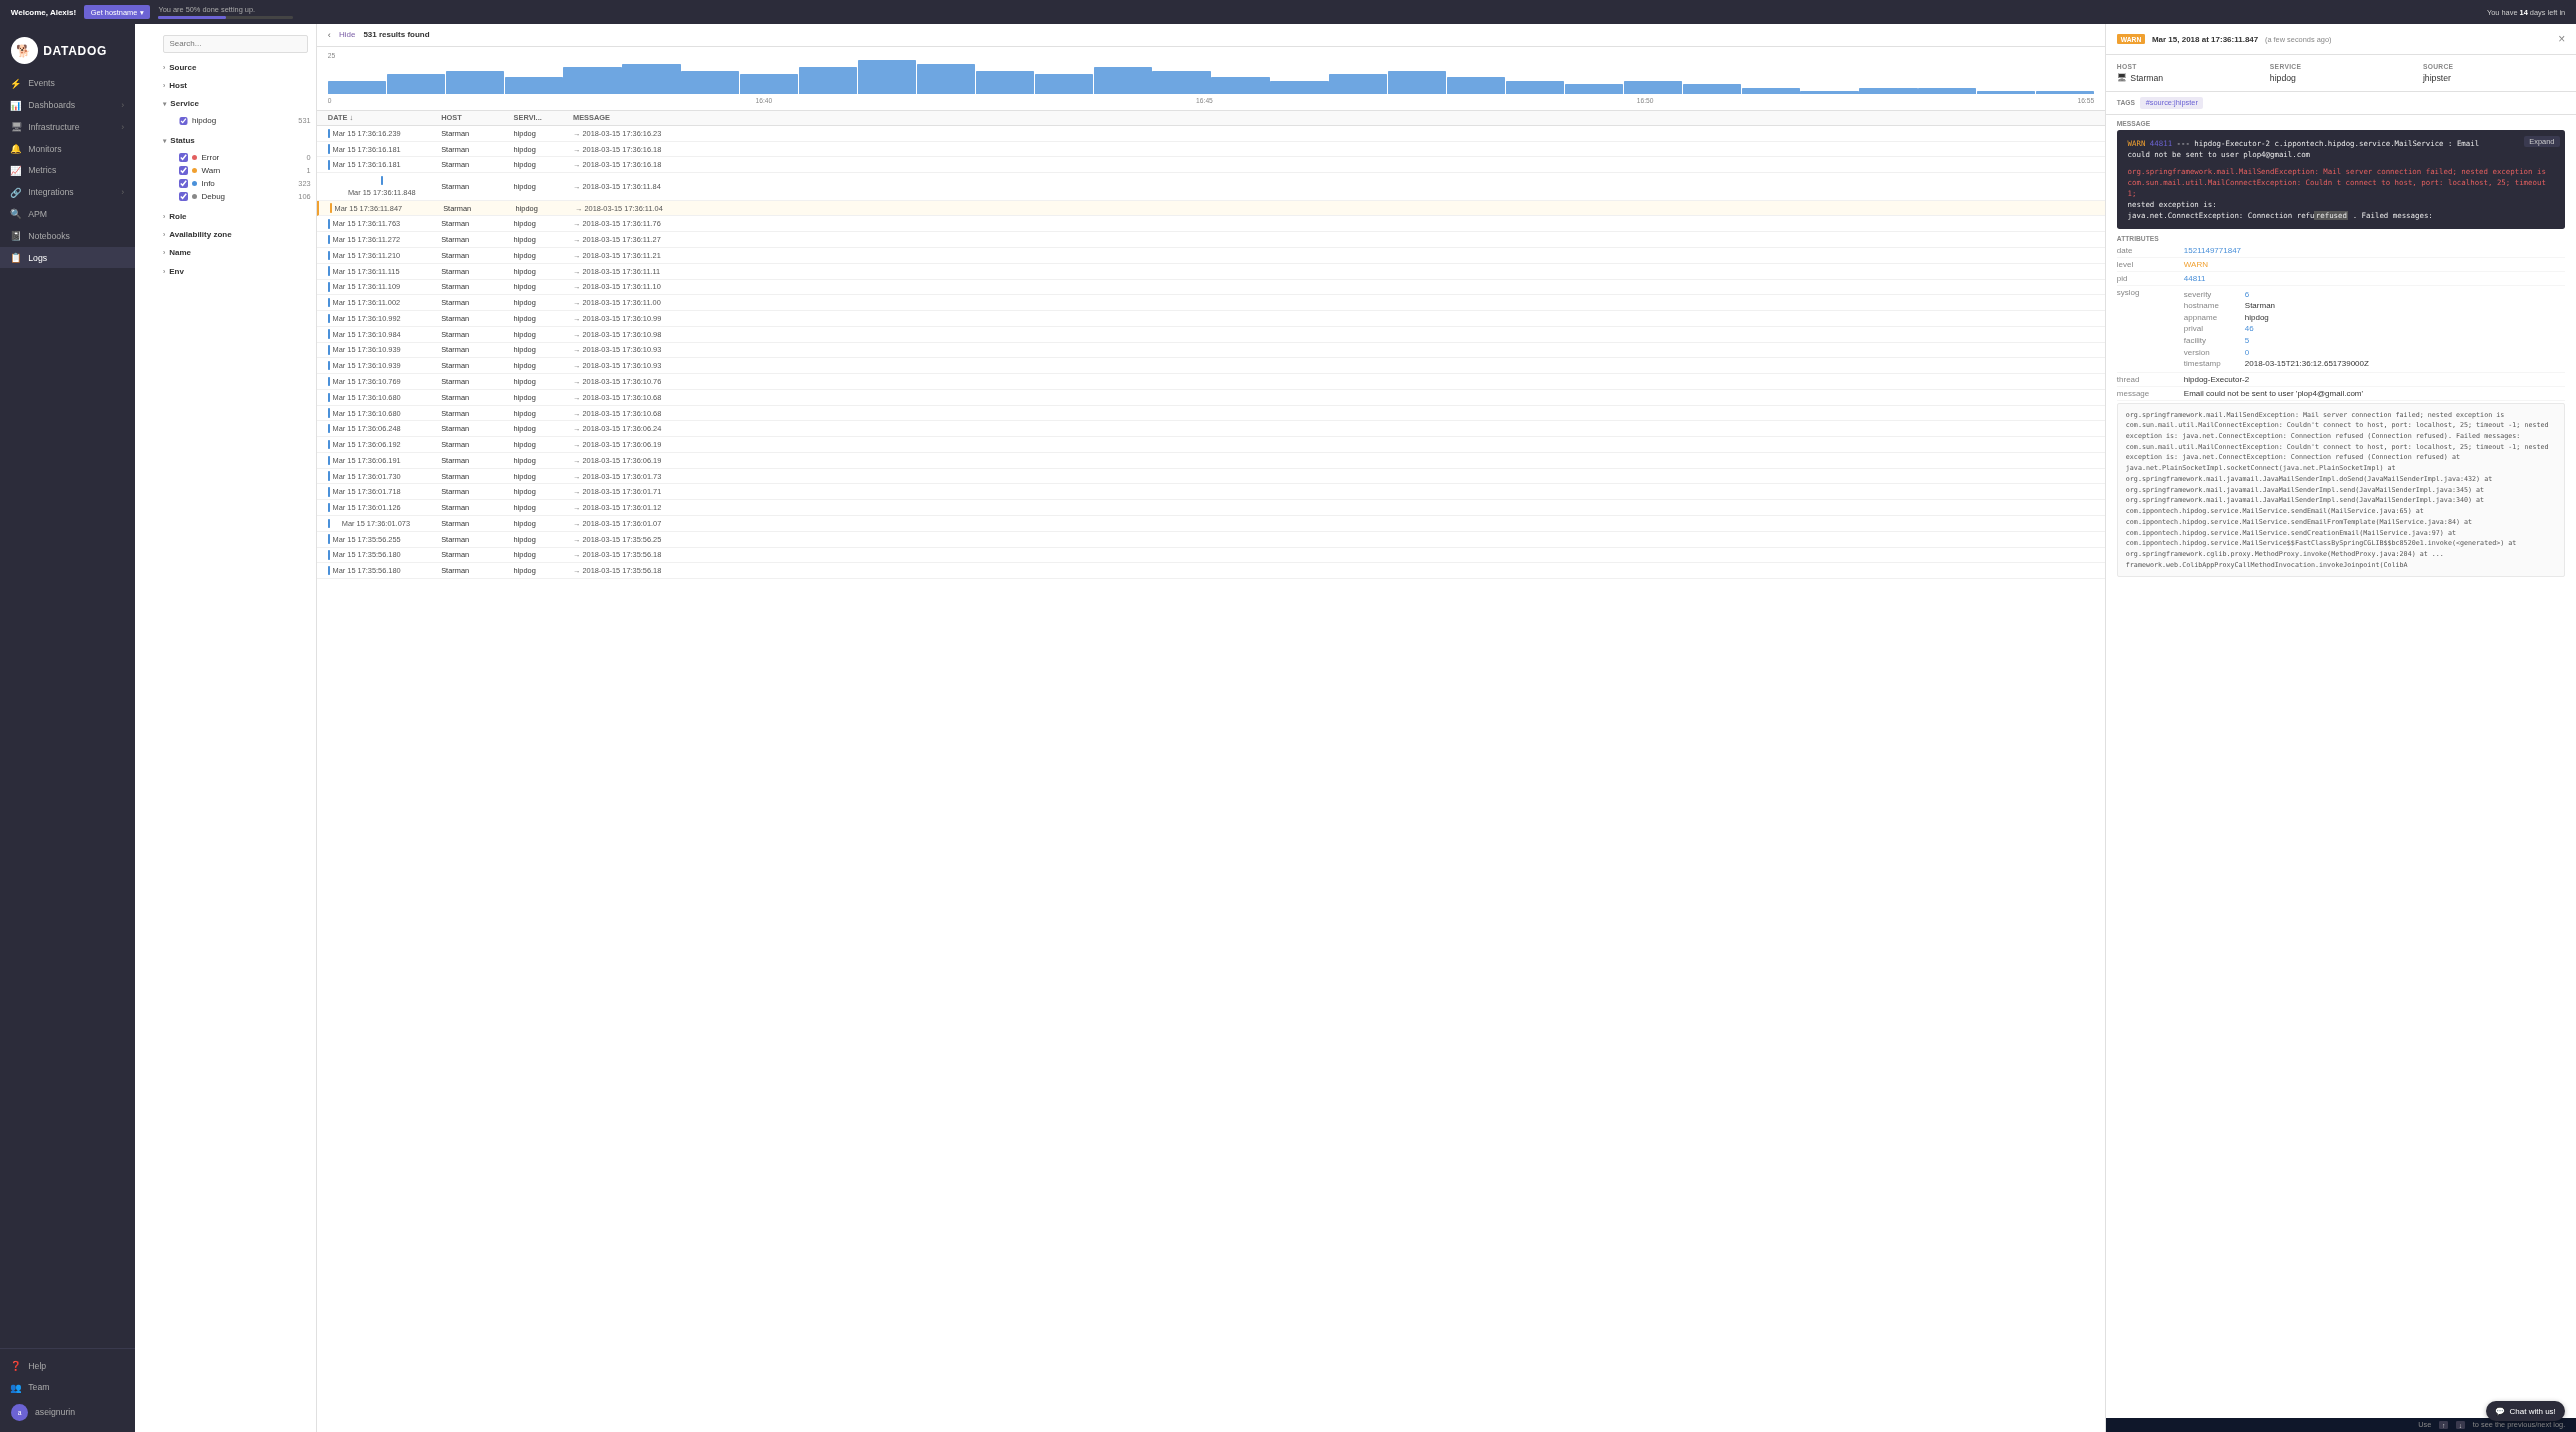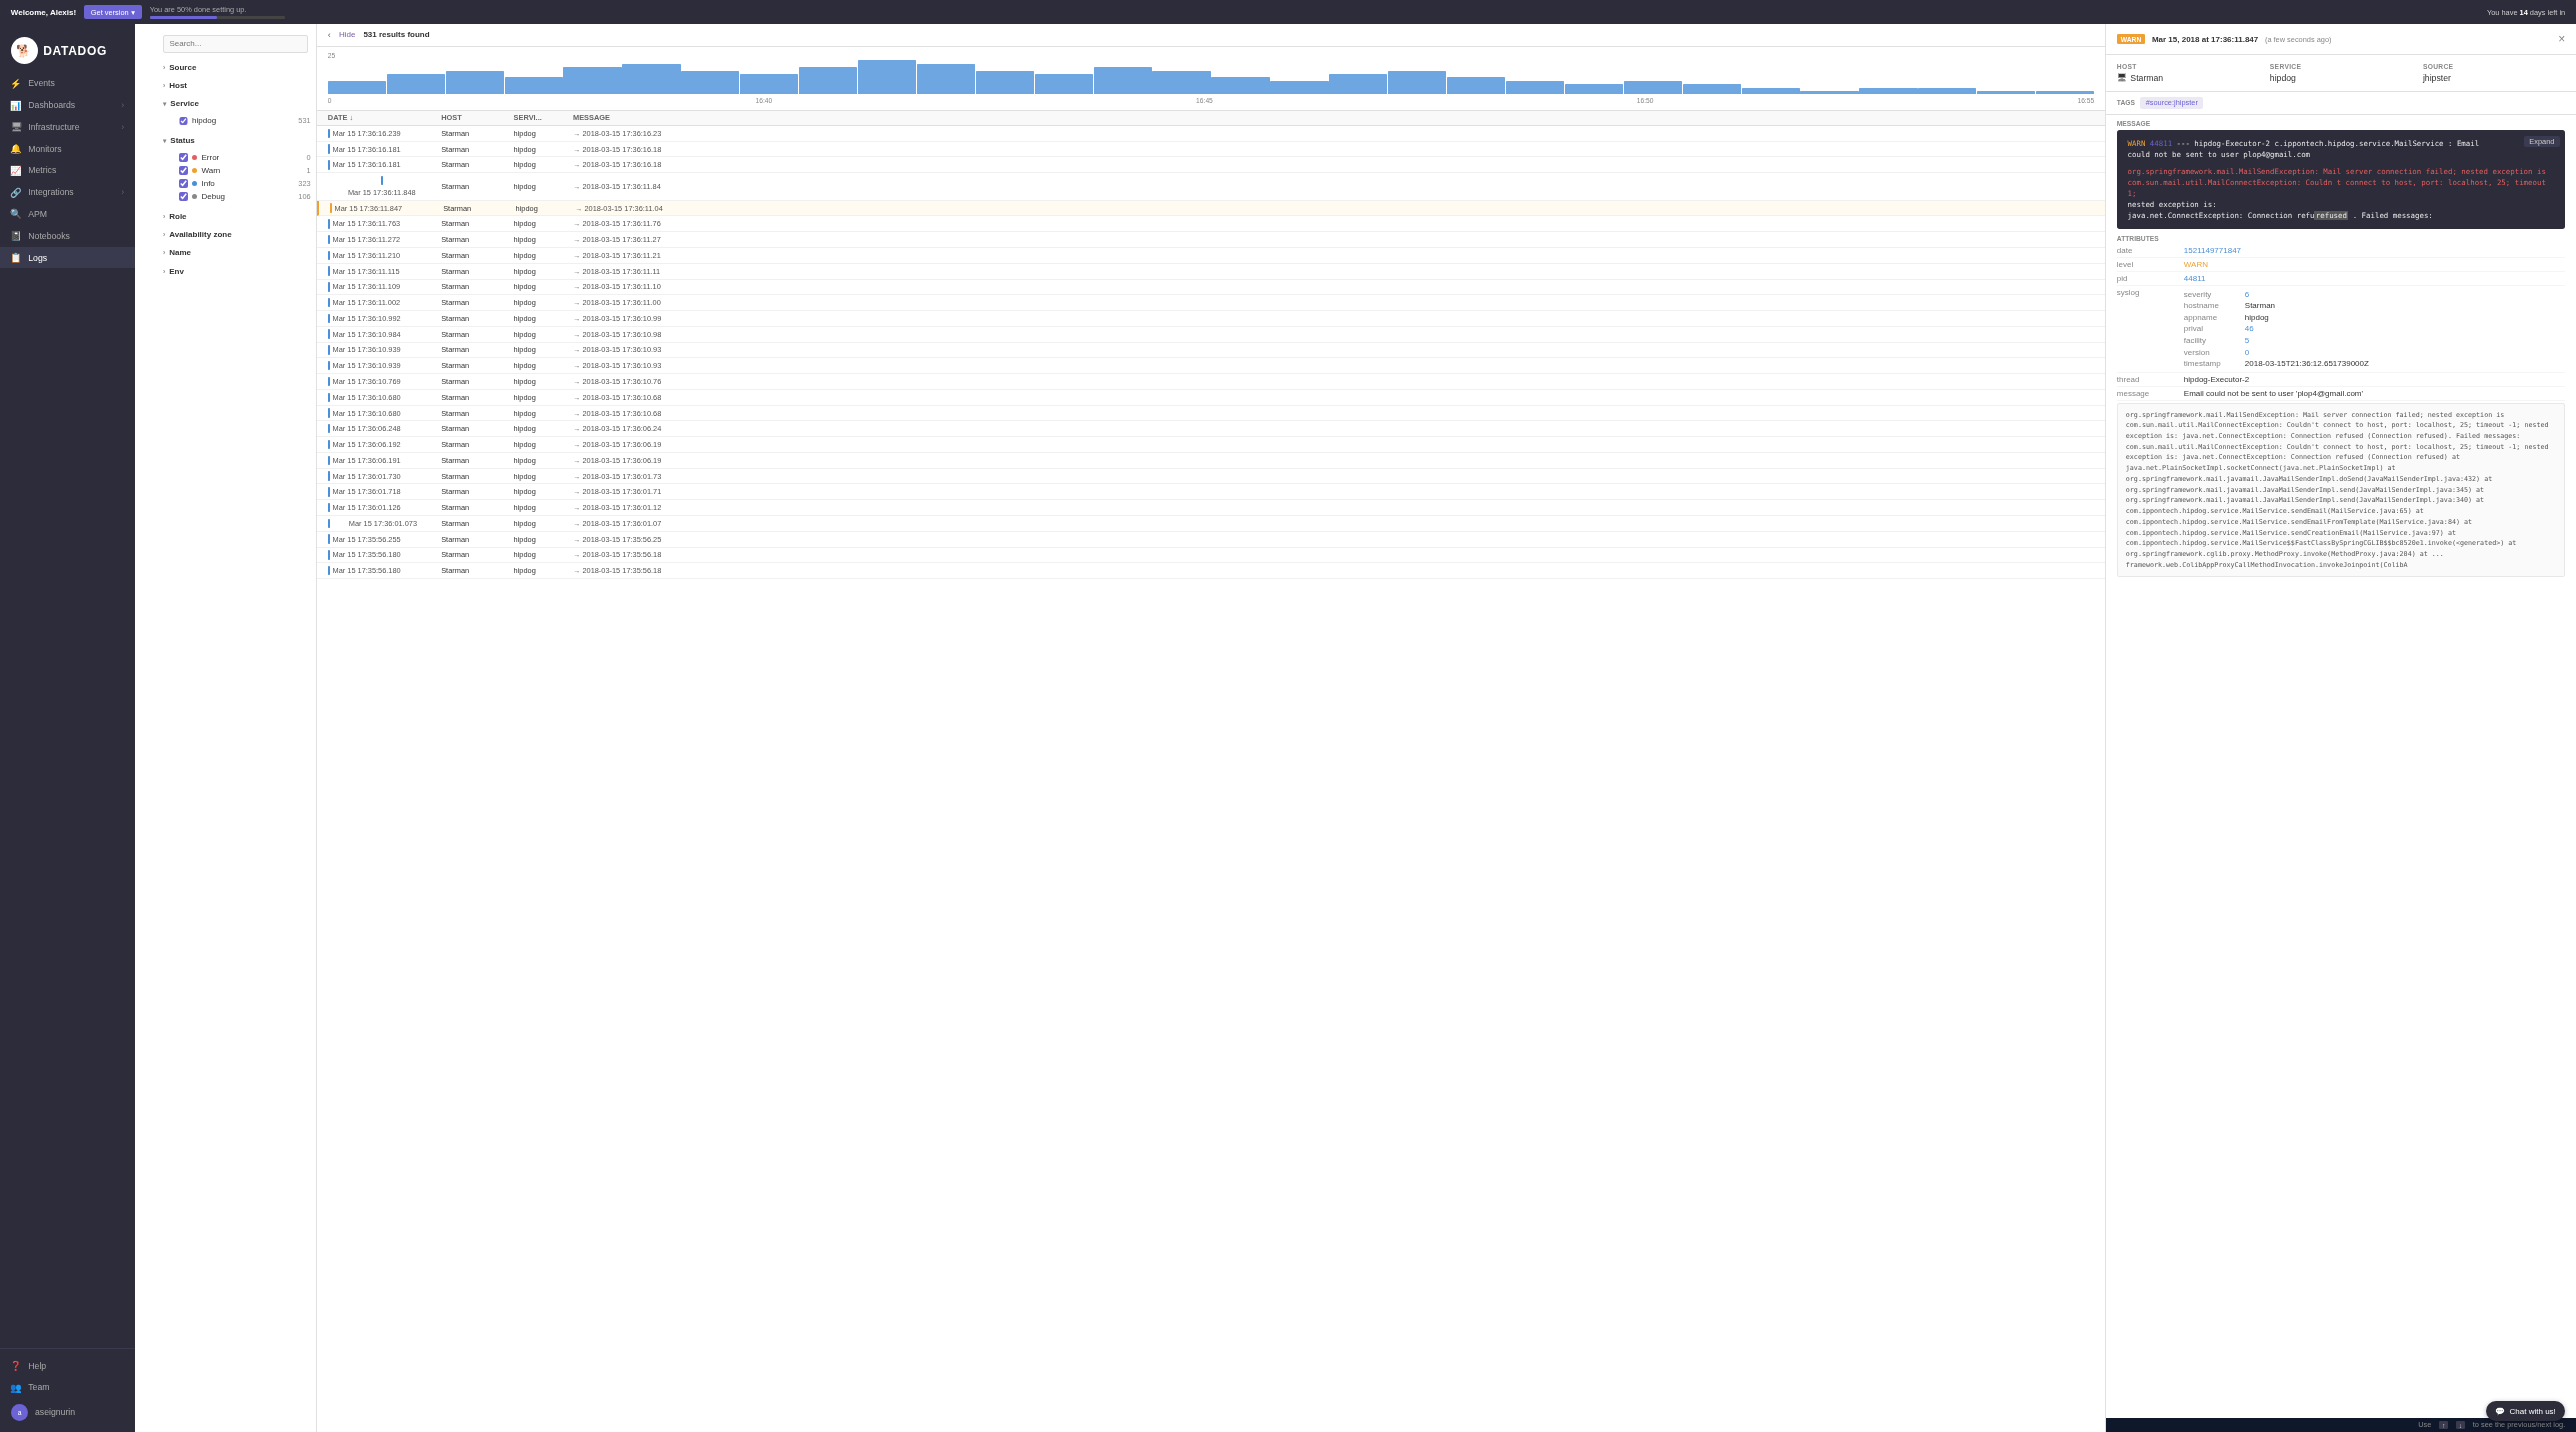--- a/index.html
+++ b/index.html
@@ -114,21 +114,21 @@
     .kbd { background: #3a3a4e; color: #ccc; padding: 0.7px 2.7px; border-radius: 1.3px; font-size: 6.7px; }
   </style>
 </head>
 <body>
 
 <div class="top-bar">
   <span class="top-bar-welcome">
     <span>Welcome, Alexis!</span>
   </span>
   <button class="btn-get-started">
-    <span>Get version</span>
+    <span>Get hostname</span>
     <span>▾</span>
   </button>
   <div class="progress-bar-container">
     <span class="progress-text">You are 50% done setting up.</span>
     <div class="progress-bar">
       <div class="progress-fill"></div>
     </div>
   </div>
   <div class="trial-notice">
     <span>You have</span>
@@ -569,21 +569,21 @@
             <div class="log-row">
     <div style="display:flex;align-items:center;gap:2.7px;">
       <div style="width:2px;height:9.4px;background:#4a90d9;border-radius:0.7px;min-width:2px;"></div>
       <span class="log-date">Mar 15 17:36:01.126</span>
     </div>
     <span class="log-host">Starman</span>
     <span class="log-service">hipdog</span>
     <span class="log-message">→ 2018-03-15 17:36:01.12</span>
   </div>
             <div class="log-row">
-    <div style="display:flex;align-items:center;gap:19px;">
+    <div style="display:flex;align-items:center;gap:12px;">
       <div style="width:2px;height:9.4px;background:#4a90d9;border-radius:0.7px;min-width:2px;"></div>
       <span class="log-date">Mar 15 17:36:01.073</span>
     </div>
     <span class="log-host">Starman</span>
     <span class="log-service">hipdog</span>
     <span class="log-message">→ 2018-03-15 17:36:01.07</span>
   </div>
             <div class="log-row">
     <div style="display:flex;align-items:center;gap:2.7px;">
       <div style="width:2px;height:9.4px;background:#4a90d9;border-radius:0.7px;min-width:2px;"></div>

